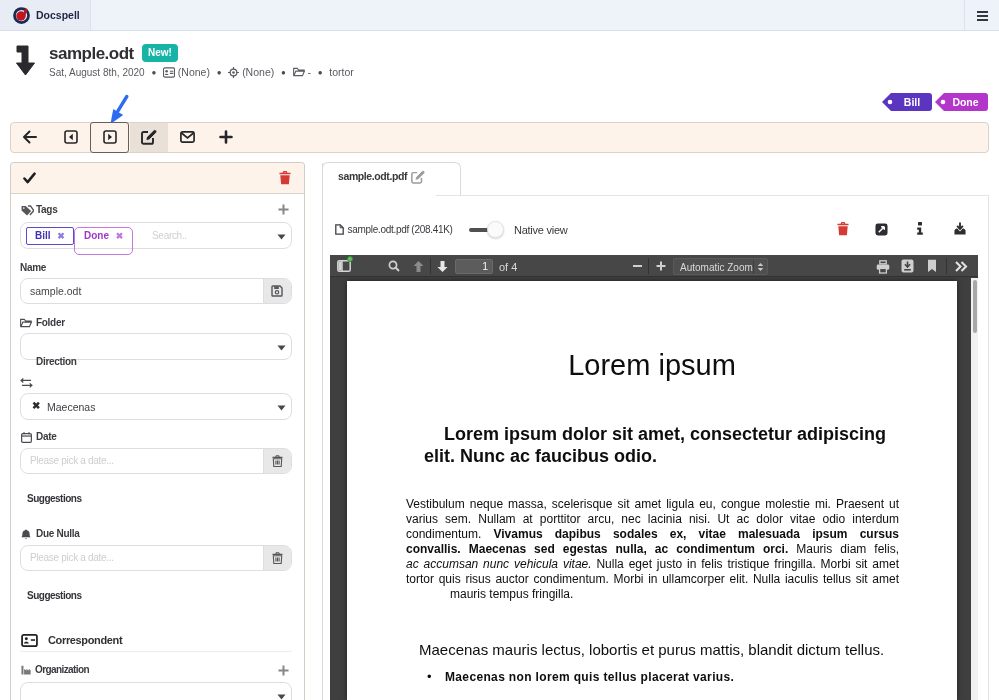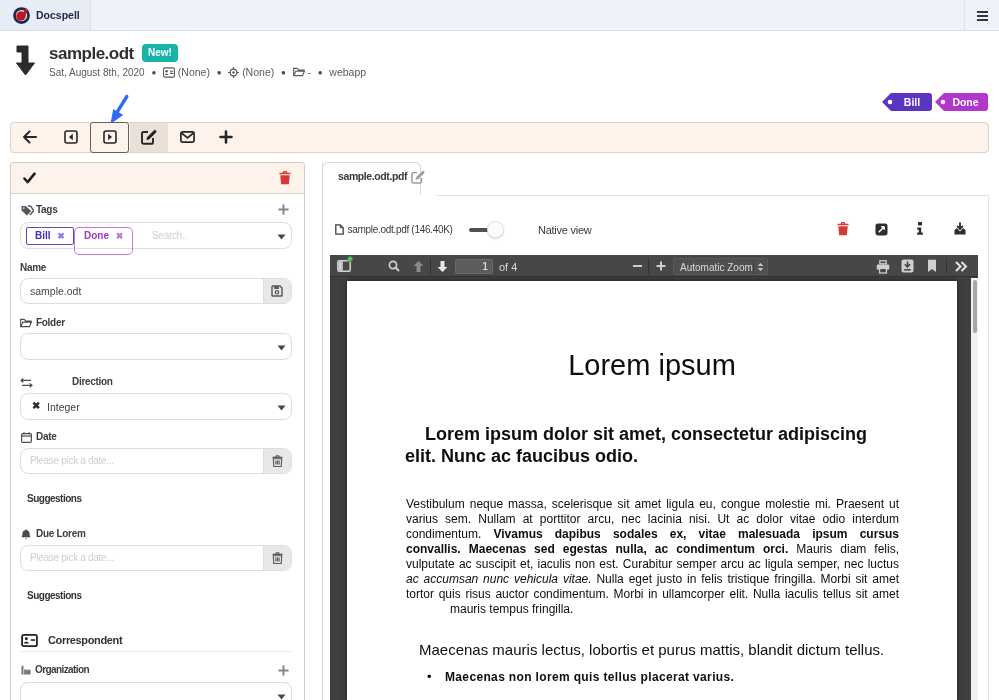--- a/index.html
+++ b/index.html
@@ -47,21 +47,21 @@
       <circle cx="6.5" cy="6.5" r="1.5" fill="#595b60"></circle>
       <path d="M6.5 0 v3 M6.5 10 v3 M0 6.5 h3 M10 6.5 h3" stroke="#595b60" stroke-width="1.4"></path>
     </svg>
   <span style="font-size:10.5px;">(None)</span>
   <span style="color:#4a4c50;margin:0 4px;font-size:8px;vertical-align:1px;">●</span>
   <svg style="display:inline-block;vertical-align:-1px" width="12" height="10" viewBox="0 0 13 11">
       <path d="M0.6 9.5 V1.5 h4 l1.5 1.8 h6 v1.2 M1 9.5 l2-5 h9.5 l-2.2 5 z" fill="none" stroke="#595b60" stroke-width="1.2"></path>
     </svg>
   <span style="font-size:10.5px;">-</span>
   <span style="color:#4a4c50;margin:0 4px;font-size:8px;vertical-align:1px;">●</span>
-  <span style="font-size:10.5px;">webapp</span>
+  <span style="font-size:10.5px;">tortor</span>
 </div>
 
 <svg class="abs" style="left:881px;top:92px;" width="108" height="20" viewBox="0 0 108 20">
   <path d="M10 1 h38 a3 3 0 0 1 3 3 v12 a3 3 0 0 1 -3 3 h-38 l-9-9 z" fill="#5b34c0"></path>
   <circle cx="9" cy="10" r="2.3" fill="#fff"></circle>
   <text x="31" y="13.8" font-size="10.5" font-weight="bold" fill="#fff" text-anchor="middle" font-family="Liberation Sans">Bill</text>
   <path d="M63 1 h41 a3 3 0 0 1 3 3 v12 a3 3 0 0 1 -3 3 h-41 l-9-9 z" fill="#b336cb"></path>
   <circle cx="62" cy="10" r="2.3" fill="#fff"></circle>
   <text x="84.5" y="13.8" font-size="10.5" font-weight="bold" fill="#fff" text-anchor="middle" font-family="Liberation Sans">Done</text>
 </svg>
@@ -144,24 +144,24 @@
 <div class="lbl" style="left:36px;top:317px;">Folder</div>
 <div class="abs" style="left:20px;top:333px;width:272px;height:27px;border:1px solid #dededf;border-radius:8px;background:#fff;">
   <svg class="abs" style="left:256px;top:11px;" width="9" height="6" viewBox="0 0 9 6">
       <path d="M0.5 0.5 h8 L4.5 5.5 Z" fill="#47484c"></path>
     </svg>
 </div>
 
 <svg class="abs" style="left:20px;top:378px;" width="13" height="10" viewBox="0 0 14 11">
     <path d="M3.5 0.5 L1 2.7 L3.5 4.9 M1.4 2.7 H12 M10.5 5.9 L13 8.1 L10.5 10.3 M2 8.1 H12.6" stroke="#4a4b4f" stroke-width="1.3" fill="none"></path>
   </svg>
-<div class="lbl" style="left:36px;top:376px;margin-left:36px;">Direction</div>
+<div class="lbl" style="left:36px;top:356px;">Direction</div>
 <div class="abs" style="left:20px;top:393px;width:272px;height:27px;border:1px solid #dededf;border-radius:8px;background:#fff;">
   <span class="abs" style="left:11px;top:6px;font-size:10px;font-weight:bold;color:#2c2d30;">✖</span>
-  <div class="abs" style="left:26px;top:7px;font-size:10.5px;color:#3f4044;">Integer</div>
+  <div class="abs" style="left:26px;top:7px;font-size:10.5px;color:#3f4044;">Maecenas</div>
   <svg class="abs" style="left:256px;top:11px;" width="9" height="6" viewBox="0 0 9 6">
       <path d="M0.5 0.5 h8 L4.5 5.5 Z" fill="#47484c"></path>
     </svg>
 </div>
 
 <svg class="abs" style="left:21px;top:432px;" width="11" height="11" viewBox="0 0 12 12">
     <rect x="0.7" y="1.7" width="10.6" height="9.6" rx="1.2" fill="none" stroke="#4a4b4f" stroke-width="1.3"></rect>
     <path d="M0.7 4.4 H11.3" stroke="#4a4b4f" stroke-width="1.3"></path>
     <path d="M3.3 0.4 v2 M8.7 0.4 v2" stroke="#4a4b4f" stroke-width="1.4"></path>
   </svg>
@@ -173,21 +173,21 @@
       <path d="M0.5 2.4 h10 M3.7 2.2 l0.6-1.4 h2.4 l0.6 1.4 M1.3 3.8 l0.5 7.7 h7.4 l0.5-7.7 z M3.9 5.5 v4 M5.5 5.5 v4 M7.1 5.5 v4" stroke="#55565a" stroke-width="1.1" fill="none"></path>
     </svg>
 </div>
 
 <div class="abs" style="left:27px;top:493px;font-size:10px;font-weight:bold;letter-spacing:-0.5px;color:#333438;">Suggestions</div>
 
 <svg class="abs" style="left:21px;top:529px;" width="10" height="11" viewBox="0 0 11 12">
     <path d="M5.5 0.4 a1 1 0 0 1 1 1 c2 0.6 3 2 3 4 c0 2.4 0.7 3.2 1.3 3.6 H0.2 c0.6-0.4 1.3-1.2 1.3-3.6 c0-2 1-3.4 3-4 a1 1 0 0 1 1-1 Z" fill="#4a4b4f"></path>
     <path d="M4.2 10.4 a1.4 1.4 0 0 0 2.6 0 Z" fill="#4a4b4f"></path>
   </svg>
-<div class="lbl" style="left:36px;top:528px;">Due Lorem</div>
+<div class="lbl" style="left:36px;top:528px;">Due Nulla</div>
 <div class="abs" style="left:20px;top:545px;width:272px;height:26px;border:1px solid #dededf;border-radius:8px;background:#fff;">
   <div style="position:absolute;left:9px;top:6px;font-size:10px;letter-spacing:-0.3px;color:#cdced0;">Please pick a date...</div>
   <div style="position:absolute;right:0;top:0;width:28px;height:24px;background:#e8e8e8;border-left:1px solid #dededf;border-radius:0 7px 7px 0;"></div>
   <svg style="position:absolute;right:8px;top:6px;" width="11" height="12" viewBox="0 0 11 12">
       <path d="M0.5 2.4 h10 M3.7 2.2 l0.6-1.4 h2.4 l0.6 1.4 M1.3 3.8 l0.5 7.7 h7.4 l0.5-7.7 z M3.9 5.5 v4 M5.5 5.5 v4 M7.1 5.5 v4" stroke="#55565a" stroke-width="1.1" fill="none"></path>
     </svg>
 </div>
 
 <div class="abs" style="left:27px;top:590px;font-size:10px;font-weight:bold;letter-spacing:-0.5px;color:#333438;">Suggestions</div>
 
@@ -210,36 +210,36 @@
 <div class="abs" style="left:20px;top:682px;width:272px;height:27px;border:1px solid #dededf;border-radius:8px;background:#fff;">
   <svg class="abs" style="left:256px;top:11px;" width="9" height="6" viewBox="0 0 9 6">
       <path d="M0.5 0.5 h8 L4.5 5.5 Z" fill="#47484c"></path>
     </svg>
 </div>
 
 <div class="abs" style="left:322px;top:163px;width:1px;height:537px;background:#d9d9da;"></div>
 <div class="abs" style="left:988px;top:195px;width:1px;height:505px;background:#e4e4e5;"></div>
 <div class="abs" style="left:436px;top:195px;width:553px;height:1px;background:#e4e4e5;"></div>
 
-<div class="abs" style="left:322px;top:162px;width:99px;height:33px;background:#fff;border:1px solid #d9d9da;border-bottom:none;border-radius:6px 6px 0 0;">
+<div class="abs" style="left:322px;top:162px;width:139px;height:33px;background:#fff;border:1px solid #d9d9da;border-bottom:none;border-radius:6px 6px 0 0;">
   <div style="position:absolute;left:15px;top:7px;font-size:10.5px;font-weight:bold;letter-spacing:-0.4px;color:#38393d;">sample.odt.pdf</div>
   <svg style="position:absolute;left:88px;top:7px;" width="14" height="14" viewBox="0 0 16 16">
     <path d="M12 9 v4.2 a1.6 1.6 0 0 1 -1.6 1.6 H2.6 A1.6 1.6 0 0 1 1 13.2 V4.6 A1.6 1.6 0 0 1 2.6 3 H7" fill="none" stroke="#9a9b9f" stroke-width="1.7"></path>
     <path d="M5.5 8.2 L12.5 1.2 a1.9 1.9 0 0 1 2.7 2.7 L8.2 10.9 L4.8 11.7 Z" fill="#9a9b9f" stroke="#fff" stroke-width="0.8"></path>
   </svg>
 </div>
 
 <svg class="abs" style="left:335px;top:224px;" width="9" height="11" viewBox="0 0 9 11">
   <path d="M0.8 0.8 h4.4 L8.2 3.8 V10.2 H0.8 Z" fill="none" stroke="#3f4044" stroke-width="1.3"></path>
   <path d="M5.2 0.8 v3 H8.2" fill="none" stroke="#3f4044" stroke-width="1"></path>
 </svg>
-<div class="abs" style="left:347.5px;top:224px;font-size:10px;letter-spacing:-0.3px;color:#3a3b3f;">sample.odt.pdf (146.40K)</div>
+<div class="abs" style="left:347.5px;top:224px;font-size:10px;letter-spacing:-0.3px;color:#3a3b3f;">sample.odt.pdf (208.41K)</div>
 <div class="abs" style="left:469px;top:227.5px;width:27px;height:4px;background:#4f5054;border-radius:2px;"></div>
 <div class="abs" style="left:486.5px;top:221px;width:17px;height:17px;background:#fbfbfb;border:1px solid #e3e3e4;border-radius:50%;box-shadow:0 1px 2px rgba(0,0,0,0.18);"></div>
-<div class="abs" style="left:514px;top:224px;font-size:11px;letter-spacing:-0.25px;color:#37383c;margin-left:24px;">Native view</div>
+<div class="abs" style="left:514px;top:224px;font-size:11px;letter-spacing:-0.25px;color:#37383c;">Native view</div>
 <svg class="abs" style="left:837px;top:222px;" width="12" height="14" viewBox="0 0 13 15">
   <path d="M0.5 2.6 h12 M4.5 2.3 l0.8-1.8 h2.4 l0.8 1.8" stroke="#d63a35" stroke-width="1.6" fill="none"></path>
   <path d="M1.4 4.4 h10.2 l-0.9 10 h-8.4 z" fill="#d63a35"></path>
 </svg>
 <svg class="abs" style="left:874.5px;top:222.5px;" width="13" height="13" viewBox="0 0 14 14">
   <rect x="0.5" y="0.5" width="13" height="13" rx="2.6" fill="#2c2d31"></rect>
   <path d="M4 10 L10 4 M10 4 h-3.4 M10 4 v3.4" stroke="#fff" stroke-width="1.6" fill="none"></path>
 </svg>
 <svg class="abs" style="left:917px;top:222px;" width="6" height="13" viewBox="0 0 6 13">
     <rect x="1" y="0" width="4" height="3.4" rx="0.6" fill="#2c2d31"></rect>
@@ -299,30 +299,29 @@
 <div class="abs" style="left:946px;top:258px;width:1px;height:16px;background:#333;"></div>
 <svg class="abs" style="left:954px;top:260.5px;" width="14" height="11" viewBox="0 0 14 11">
   <path d="M2 1 L6.5 5.5 L2 10 M7.5 1 L12 5.5 L7.5 10" stroke="#e2e2e2" stroke-width="2.1" fill="none"></path>
 </svg>
 
 <div class="abs" style="left:971px;top:278px;width:7px;height:422px;background:#f1f1f1;"></div>
 <div class="abs" style="left:972.5px;top:280px;width:4px;height:53px;background:#a8a8a8;border-radius:2px;"></div>
 
 <div class="abs" style="left:347px;top:281px;width:610px;height:419px;background:#fff;box-shadow:0 0 5px rgba(0,0,0,0.55);overflow:hidden;">
   <div style="position:absolute;left:0;top:68px;width:610px;text-align:center;font-size:29px;font-weight:normal;color:#0e0e0e;">Lorem ipsum</div>
-  <div style="position:absolute;left:58px;top:142px;width:500px;font-size:18px;font-weight:bold;color:#0e0e0e;line-height:22px;">
+  <div style="position:absolute;left:77px;top:142px;width:500px;font-size:18px;font-weight:bold;color:#0e0e0e;line-height:22px;">
     <div style="text-indent:20px;">Lorem ipsum dolor sit amet, consectetur adipiscing</div>
     <div>elit. Nunc ac faucibus odio.</div>
   </div>
   <div style="position:absolute;left:59px;top:216px;width:493px;font-size:12px;color:#0e0e0e;">
     <div class="jl">Vestibulum neque massa, scelerisque sit amet ligula eu, congue molestie mi. Praesent ut</div>
     <div class="jl">varius sem. Nullam at porttitor arcu, nec lacinia nisi. Ut ac dolor vitae odio interdum</div>
     <div class="jl">condimentum. <b>Vivamus dapibus sodales ex, vitae malesuada ipsum cursus</b></div>
     <div class="jl"><b>convallis. Maecenas sed egestas nulla, ac condimentum orci.</b> Mauris diam felis,</div>
-    <div class="jl">vulputate ac suscipit et, iaculis non est. Curabitur semper arcu ac ligula semper, nec luctus</div>
     <div class="jl"><i>ac accumsan nunc vehicula vitae.</i> Nulla eget justo in felis tristique fringilla. Morbi sit amet</div>
     <div class="jl">tortor quis risus auctor condimentum. Morbi in ullamcorper elit. Nulla iaculis tellus sit amet</div>
     <div style="height:15px;margin-left:44px;">mauris tempus fringilla.</div>
   </div>
   <div style="position:absolute;left:72px;top:360px;width:493px;font-size:15px;color:#0e0e0e;">Maecenas mauris lectus, lobortis et purus mattis, blandit dictum tellus.</div>
   <div style="position:absolute;left:77px;top:389px;font-size:12px;color:#0e0e0e;"><span style="position:absolute;left:3px;top:-1px;font-size:13px;">•</span><b style="margin-left:21px;letter-spacing:0.35px;">Maecenas non lorem quis tellus placerat varius.</b></div>
 </div>
 <style>.jl{height:15px;text-align:justify;text-align-last:justify;white-space:nowrap;}</style>
 
 </body></html>

